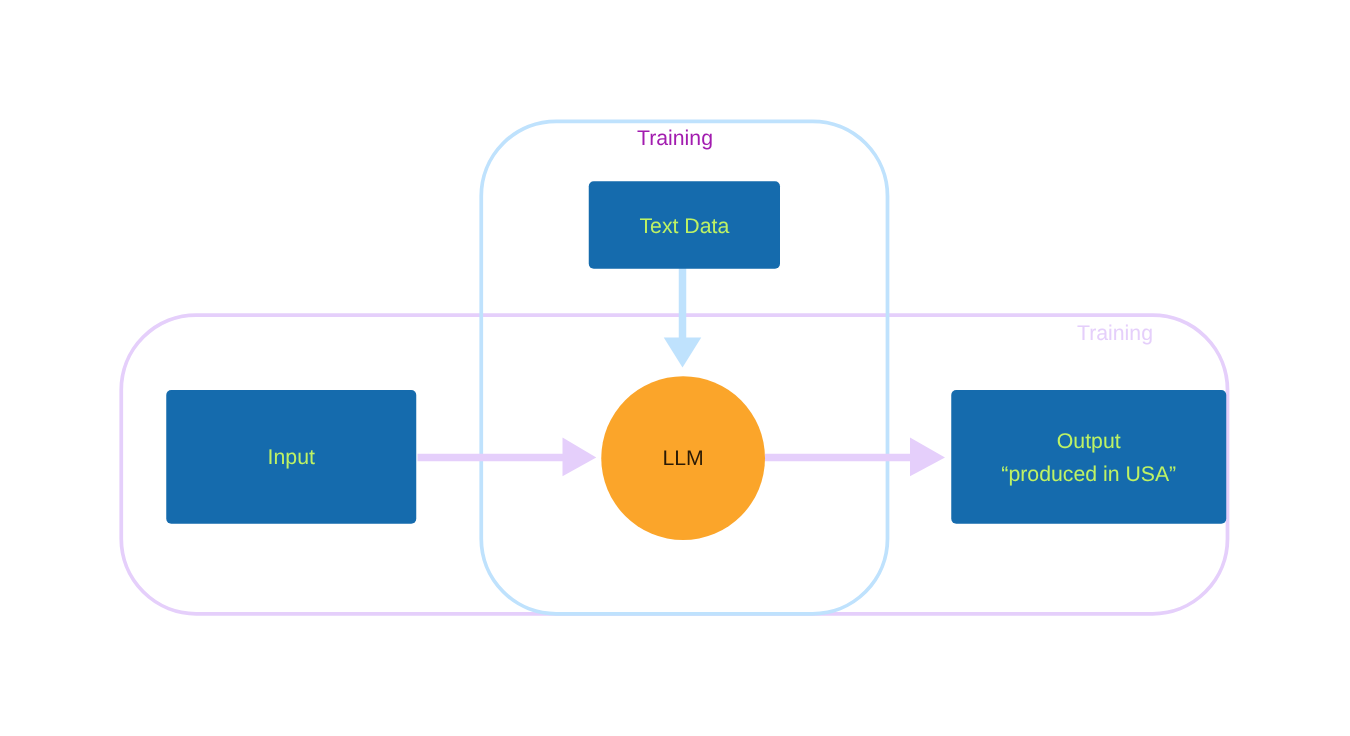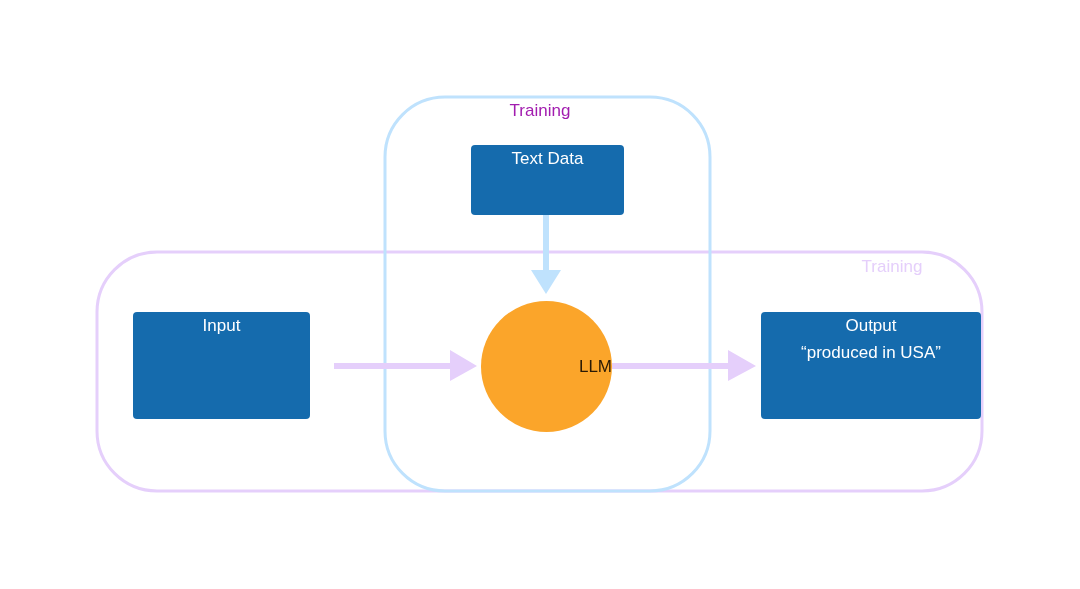--- a/index.html
+++ b/index.html
@@ -1,24 +1,24 @@
 <!DOCTYPE html>
 <html><head>
 <meta charset="utf-8">
 <style>
   html, body { margin:0; padding:0; background:#ffffff; }
   body { width:1080px; height:589px; position:relative; overflow:hidden;
          font-family:"Liberation Sans", sans-serif; }
   svg { position:absolute; left:0; top:0; }
   .label { position:absolute; font-size:17px; text-align:center; }
-  .box { position:absolute; background:#156bad; border-radius:4px; color:#ffffff;
-         display:flex; flex-direction:column; align-items:center; justify-content:flex-start;
+  .box { position:absolute; background:#156bad; border-radius:4px; color:#bef264;
+         display:flex; flex-direction:column; align-items:center; justify-content:center;
          font-size:17px; line-height:27px; }
   .circle { position:absolute; background:#fba52a; border-radius:50%; display:flex;
-            align-items:center; justify-content:flex-end; color:#2a1a05; font-size:17px; }
+            align-items:center; justify-content:center; color:#2a1a05; font-size:17px; }
 </style>
 </head>
 <body>
 
 <svg width="1080" height="589">
   <rect x="97" y="252" width="885" height="239" rx="60" fill="none" stroke="#e5cffb" stroke-width="3"></rect>
   <rect x="385" y="97" width="325" height="394" rx="60" fill="none" stroke="#bfe2fd" stroke-width="3"></rect>
   <line x1="546" y1="214" x2="546" y2="272" stroke="#bfe2fd" stroke-width="6"></line>
   <polygon points="531,270 561,270 546,294" fill="#bfe2fd"></polygon>
   <line x1="334" y1="366" x2="455" y2="366" stroke="#e5cffb" stroke-width="6"></line>
@@ -31,20 +31,20 @@
 <div class="label" style="left:842px; top:257px; width:100px; color:#e5cffb;">Training</div>
 
 <div class="box" style="left:471px; top:145px; width:153px; height:70px;">
   <span>Text Data</span>
 </div>
 
 <div class="circle" style="left:481px; top:301px; width:131px; height:131px;">
   <span>LLM</span>
 </div>
 
-<div class="box" style="left:133px; top:312px; width:177px; height:107px;">
+<div class="box" style="left:133px; top:312px; width:200px; height:107px;">
   <span>Input</span>
 </div>
 
 <div class="box" style="left:761px; top:312px; width:220px; height:107px;">
   <span>Output</span>
   <span>“produced in USA”</span>
 </div>
 
 </body></html>

